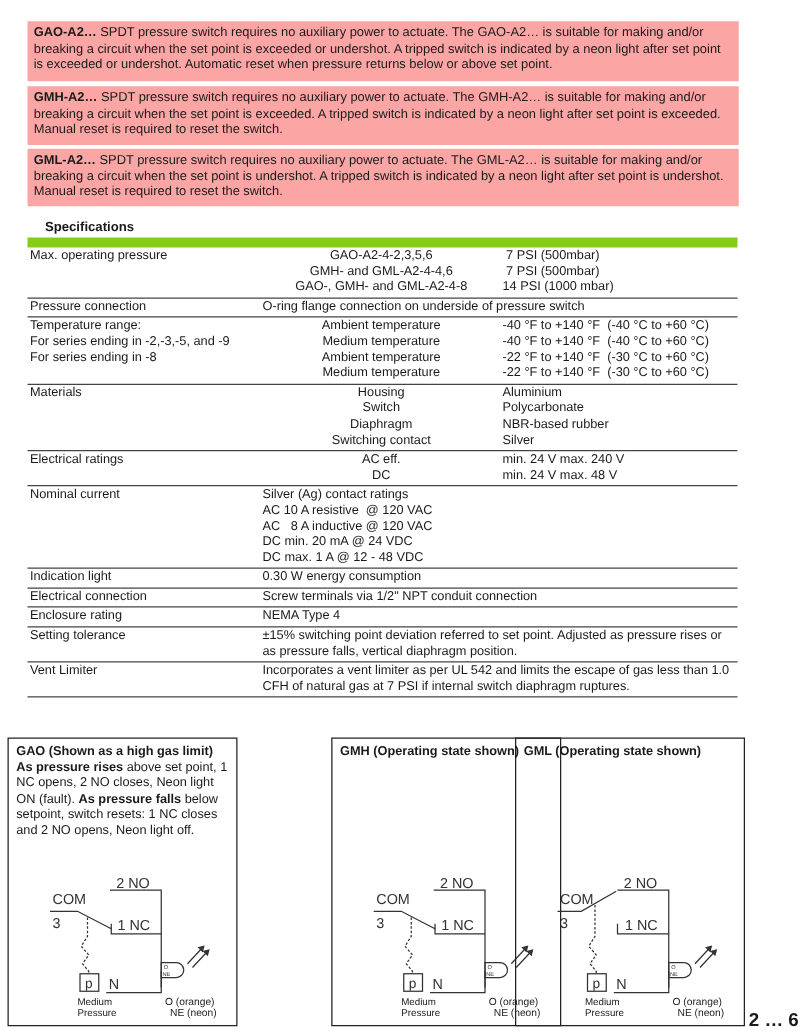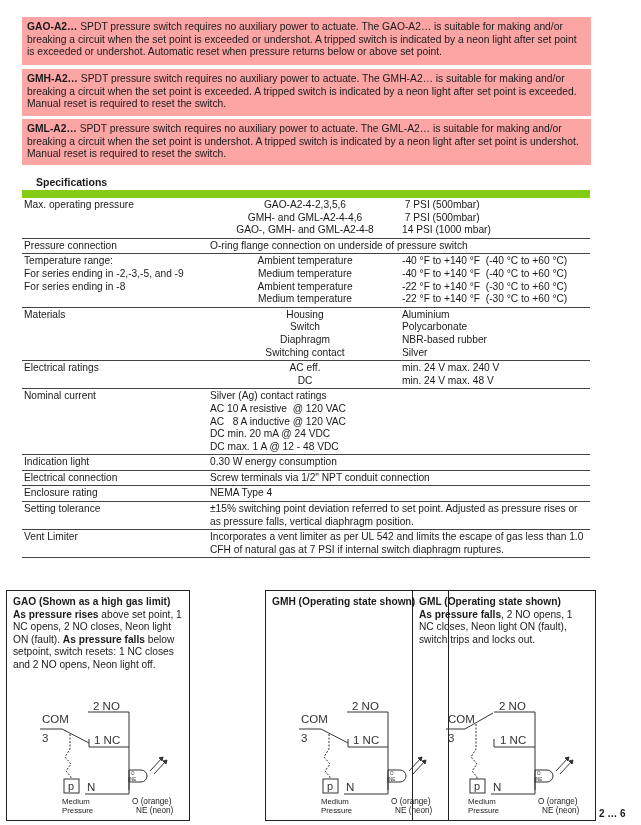--- a/index.html
+++ b/index.html
@@ -24,21 +24,21 @@
   .line { display: block; white-space: pre; }
 
   .box { position: absolute; top: 590px; height: 231px; border: 1px solid #222; box-sizing: border-box;
          padding: 5px 6px; font-size: 10.2px; line-height: 12.6px; }
   #box0 { left: 6px; width: 184px; }
   #box1 { left: 217px; width: 184px; margin-left: 48px; }
   #box2 { left: 412px; width: 184px; }
   .box .hd { font-weight: bold; }
   .box b { font-weight: bold; }
   .box svg { position: absolute; left: 0; top: 100px; }
-  .page-num { position: absolute; left: 599px; top: 808px; font-size: 10px; font-weight: bold; }
+  .page-num { position: absolute; left: 599px; top: 808px; font-size: 15px; font-weight: bold; }
   svg text { font-family: "Liberation Sans", sans-serif; }
 </style>
 </head>
 <body>
 
 <div class="desc" id="desc0"><b>GAO-A2…</b><span> SPDT pressure switch requires no auxiliary power to actuate. The GAO-A2… is suitable for making and/or breaking a circuit when the set point is exceeded or undershot. A tripped switch is indicated by a neon light after set point is exceeded or undershot. Automatic reset when pressure returns below or above set point.</span></div>
 <div class="desc" id="desc1"><b>GMH-A2…</b><span> SPDT pressure switch requires no auxiliary power to actuate. The GMH-A2… is suitable for making and/or breaking a circuit when the set point is exceeded. A tripped switch is indicated by a neon light after set point is exceeded. Manual reset is required to reset the switch.</span></div>
 <div class="desc" id="desc2"><b>GML-A2…</b><span> SPDT pressure switch requires no auxiliary power to actuate. The GML-A2… is suitable for making and/or breaking a circuit when the set point is undershot. A tripped switch is indicated by a neon light after set point is undershot. Manual reset is required to reset the switch.</span></div>
 
 <div class="spec-title">Specifications</div>
@@ -229,21 +229,20 @@
       <text x="124" y="84" font-size="4.5" fill="#333">O</text>
       <text x="123" y="90" font-size="4.5" fill="#333">NE</text>
       <text x="125" y="113" font-size="8.2" fill="#222">O (orange)</text>
       <text x="129" y="122" font-size="8.2" fill="#222">NE (neon)</text>
       <text x="55" y="113" font-size="7.8" fill="#222">Medium</text>
       <text x="55" y="122" font-size="7.8" fill="#222">Pressure</text>
     </svg>
   </div>
 <div class="box" id="box2">
     <div class="hd">GML (Operating state shown)</div>
-    <div><b>As pressure falls</b><span>, 2 NO opens, 1 NC closes, Neon light ON (fault), switch trips and locks out.</span></div>
     <svg width="182" height="125" viewBox="0 0 182 125">
       <g stroke="#333" stroke-width="1" fill="none">
         <path d="M81 21 H122 V99"></path>
         <path d="M33 38 H52 L80 22"></path>
         <path d="M81 48 V56 H122"></path>
         <path d="M63 33 V58 L58 66 L64 73 L59 80 L64 86 V88" stroke-dasharray="2,1.5"></path>
         <rect x="57" y="88" width="15" height="14"></rect>
         <path d="M78 103 H122 V86"></path>
         <path d="M122 79 H134 A6 6 0 0 1 134 91 H122 Z"></path>
         <path d="M143 80 L156 66 M147 83 L160 69"></path>

